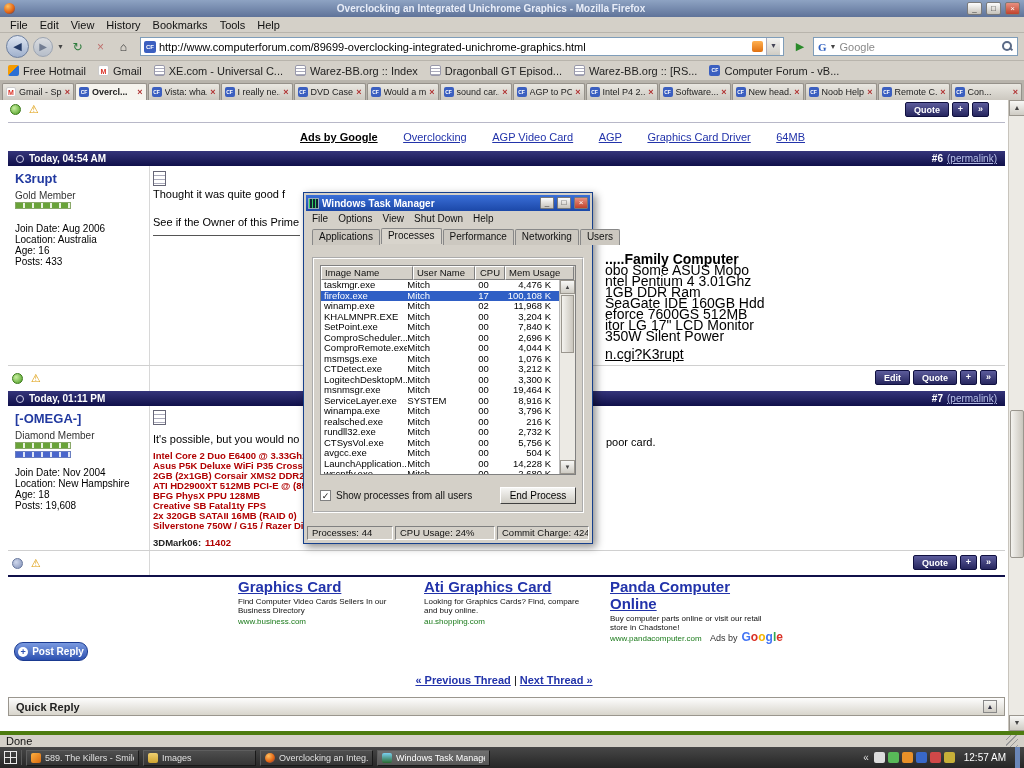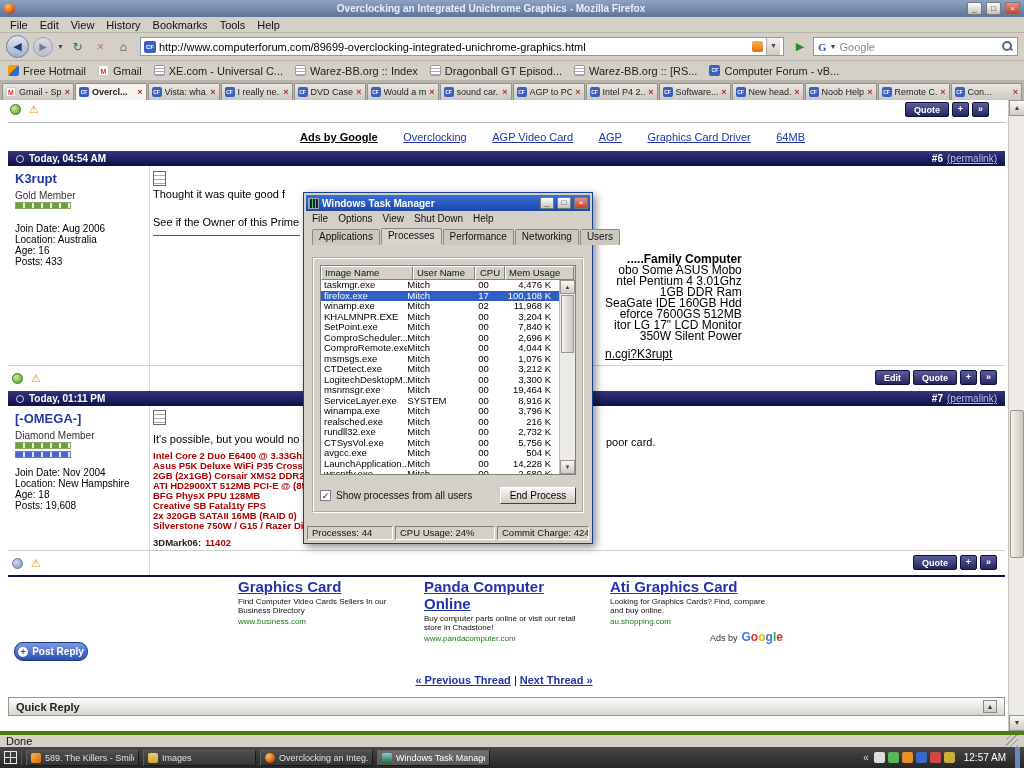--- a/index.html
+++ b/index.html
@@ -84,21 +84,21 @@
   #p7-body{top:306px;height:169px;}
   .ucol-line{position:absolute;left:141px;top:0;bottom:0;width:1px;background:#d8d8d8;}
   .u-name{position:absolute;left:7px;top:5px;font-size:13px;font-weight:bold;color:#223aa0;text-decoration:none;}
   .u-title{position:absolute;left:7px;top:24px;font-size:10px;color:#333;}
   .repbars{position:absolute;left:7px;width:56px;height:7px;border:1px solid #8aa86a;background:repeating-linear-gradient(90deg,#69a339 0 7px,#eaf2e0 7px 9px);}
   .repbars.blue{border-color:#6a7ec0;background:repeating-linear-gradient(90deg,#4a66cc 0 7px,#e0e6f6 7px 9px);}
   .u-info{position:absolute;left:7px;font-size:10px;color:#000;white-space:nowrap;}
   .post-icon{position:absolute;left:145px;width:13px;height:15px;border:1px solid #667;background:#fff;background-image:repeating-linear-gradient(#fff 0 3px,#aab 3px 4px);}
   .ptext{position:absolute;font-size:11px;color:#000;white-space:nowrap;}
   .sig-sep{position:absolute;left:145px;width:147px;height:1px;background:#555;}
-  .sig-block{position:absolute;font-size:12px;color:#000;line-height:11px;white-space:nowrap;text-align:right;}
+  .sig-block{position:absolute;font-size:14px;color:#000;line-height:11px;white-space:nowrap;}
   .sig-block .b{font-weight:bold;}
   .sig7-block{position:absolute;left:145px;font-size:9.5px;font-weight:bold;color:#b00000;line-height:10px;white-space:nowrap;}
   .bench{position:absolute;left:145px;font-size:9.5px;white-space:nowrap;}
   .bench .bl{font-weight:bold;color:#222;}
   .bench .bv{font-weight:bold;color:#b00000;margin-left:4px;}
   .post-foot{position:absolute;left:0;right:0;bottom:0;border-top:1px solid #d0d0d0;}
   .pf-icons{position:absolute;left:4px;top:7px;display:flex;gap:8px;align-items:center;}
   .pf-btns{position:absolute;right:8px;top:4px;display:flex;gap:3px;align-items:center;}
   #p6-body .post-foot{height:26px;}
   #p7-body .post-foot{height:25px;}
@@ -456,22 +456,22 @@
           <span class="vb-iconbtn">+</span>
           <span class="vb-iconbtn">»</span>
         </span>
       </div>
     </div>
 
     <div id="table-bottom"></div>
 
     <div id="footer-ads">
         <div class="fad"><a class="fad-title">Graphics Card</a><div class="fad-text">Find Computer Video Cards Sellers In our Business Directory</div><span class="fad-url">www.business.com</span></div>
+        <div class="fad"><a class="fad-title">Ati Graphics Card</a><div class="fad-text">Looking for Graphics Cards? Find, compare and buy online.</div><span class="fad-url">au.shopping.com</span></div>
         <div class="fad"><a class="fad-title">Panda Computer Online</a><div class="fad-text">Buy computer parts online or visit our retail store in Chadstone!</div><span class="fad-url">www.pandacomputer.com</span></div>
-        <div class="fad"><a class="fad-title">Ati Graphics Card</a><div class="fad-text">Looking for Graphics Cards? Find, compare and buy online.</div><span class="fad-url">au.shopping.com</span></div>
       </div>
 
     <div id="adsby">
       <span>Ads by</span>
       <span class="brand" id="adsby-brand"><span style="color: rgb(66, 116, 244);">G</span><span style="color: rgb(217, 48, 37);">o</span><span style="color: rgb(244, 180, 0);">o</span><span style="color: rgb(66, 116, 244);">g</span><span style="color: rgb(52, 168, 83);">l</span><span style="color: rgb(217, 48, 37);">e</span></span>
     </div>
 
     <div id="post-reply">
       <span class="pr-ico">+</span>
       <span>Post Reply</span>

